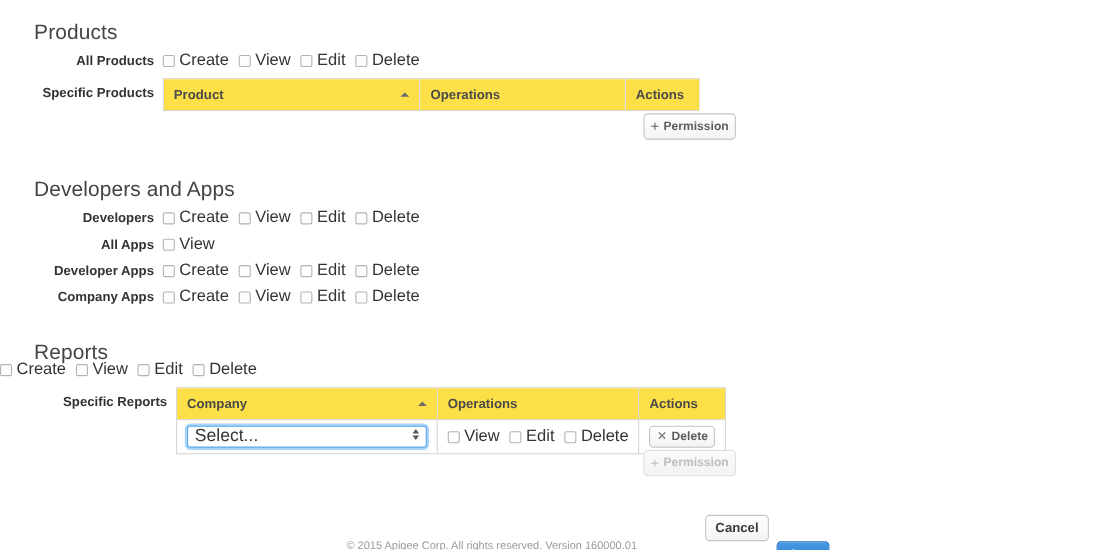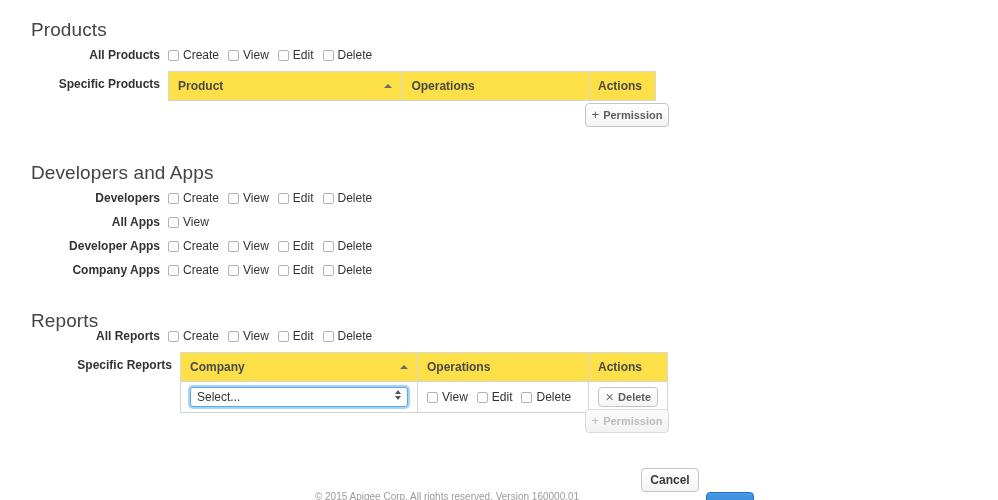--- a/index.html
+++ b/index.html
@@ -28,21 +28,20 @@
     color: #444444;
     letter-spacing: 0.1px;
     margin: 0;
     padding: 0;
   }
 
   
   .form-row {
     display: flex;
     align-items: flex-start;
-    padding-left: 20px;
   }
   .row-label {
     width: 148px;
     min-width: 148px;
     text-align: right;
     font-size: 12px;
     font-weight: bold;
     color: #333333;
     padding-right: 8px;
     box-sizing: border-box;
@@ -70,21 +69,21 @@
     width: 11px;
     height: 11px;
     border: 1px solid #b3b3b3;
     border-radius: 2px;
     background: #fdfdfd;
     display: inline-block;
     box-sizing: border-box;
     margin-right: 4px;
   }
   .cb-label {
-    font-size: 12px;
+    font-size: 15px;
     color: #333333;
     line-height: 14px;
   }
 
   
   .perm-table {
     width: 488px;
     border: 1px solid #d6d6d6;
     border-collapse: collapse;
     background: #ffffff;
@@ -136,21 +135,21 @@
     height: 20px;
   }
   .select-box {
     width: 218px;
     height: 20px;
     box-sizing: border-box;
     border: 1px solid #5aa7ea;
     border-radius: 3px;
     background: #ffffff;
     box-shadow: 0 0 0 2px rgba(101,176,240,0.55);
-    font-size: 12px;
+    font-size: 16px;
     color: #333333;
     line-height: 18px;
     padding: 0 18px 0 6px;
     display: block;
     white-space: nowrap;
     overflow: hidden;
   }
   .select-arrows {
     position: absolute;
     right: 6px;
@@ -409,21 +408,20 @@
       </div>
     </div>
   </div>
 
   <div class="block" style="left:31px; top:310px;">
     <div class="section-title">Reports</div>
   </div>
 
   <div class="block" style="left:0px; top:328px;">
     <div class="form-row">
-      <div class="row-label">All Reports</div>
       <div class="row-control">
         <div class="cb-group">
           <label class="cb-item">
             <span class="cb-box"></span>
             <span class="cb-label">Create</span>
           </label>
           <label class="cb-item">
             <span class="cb-box"></span>
             <span class="cb-label">View</span>
           </label>

